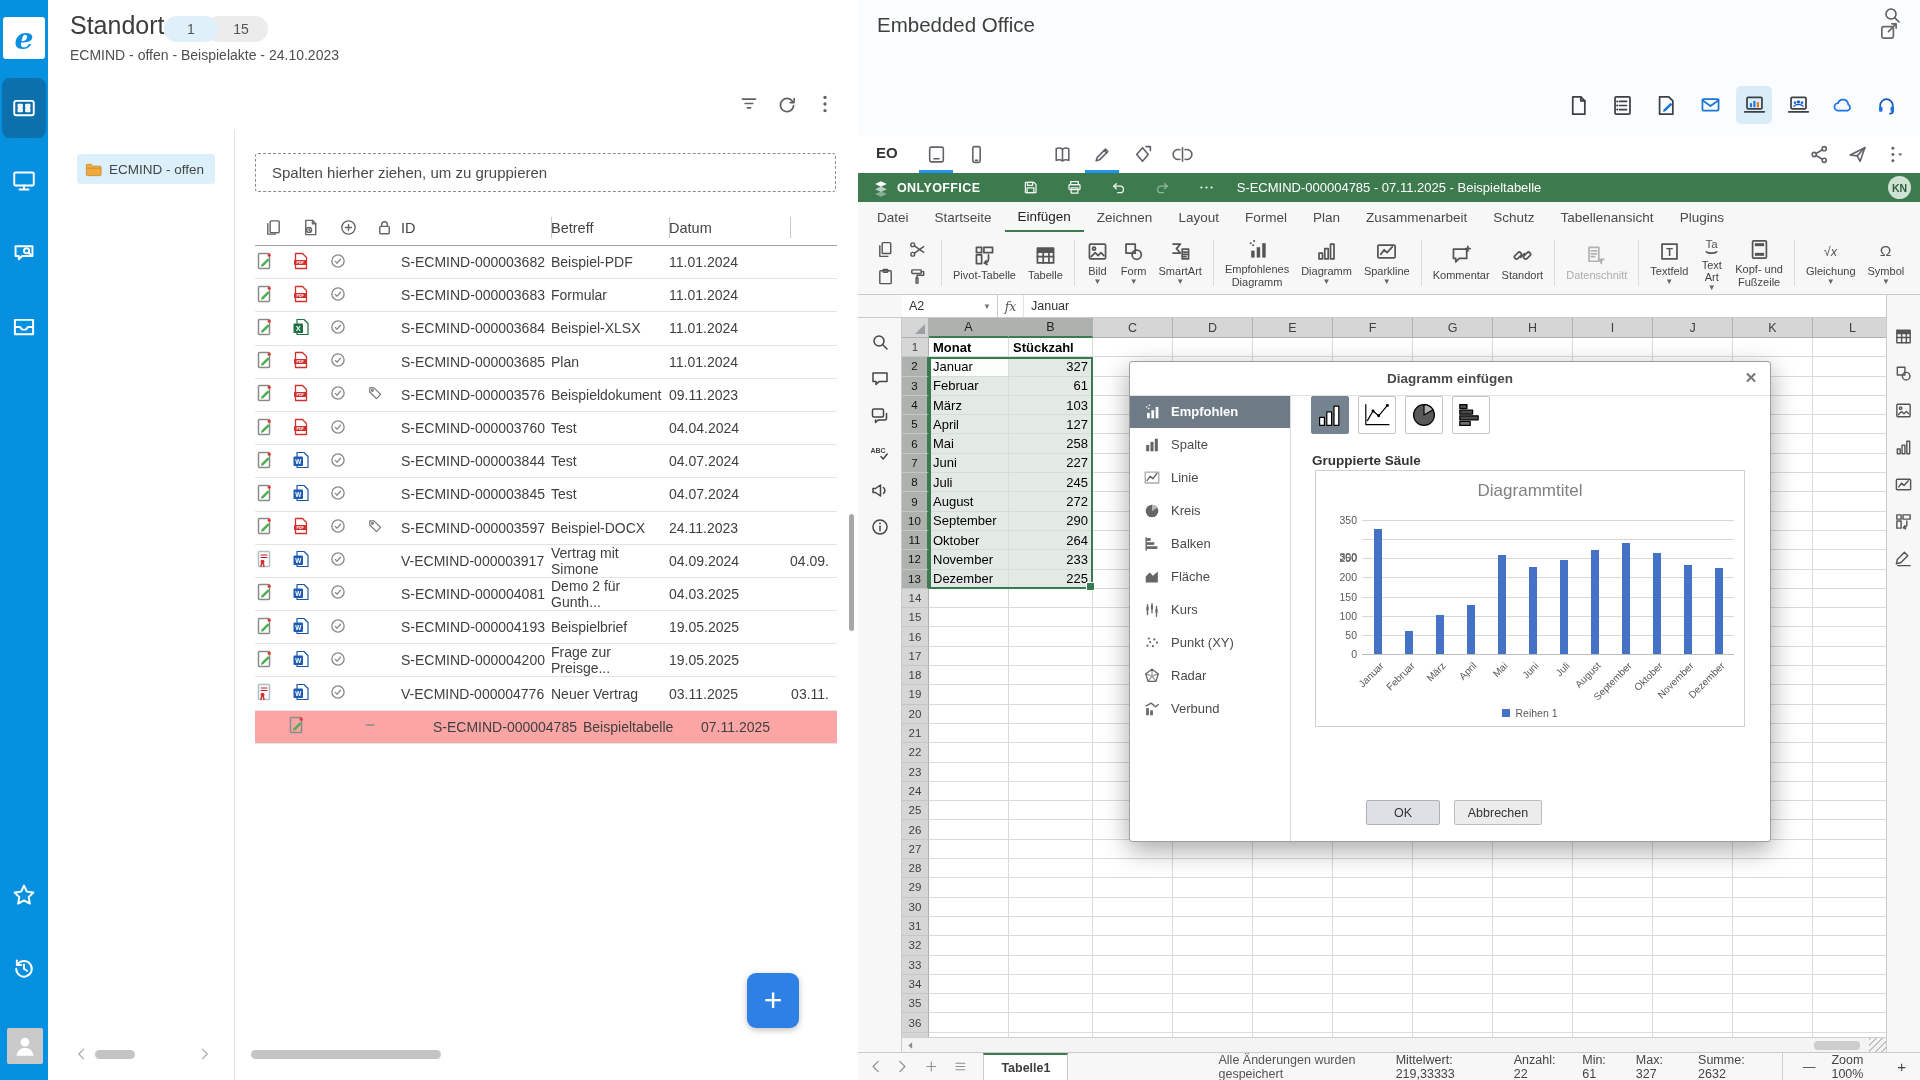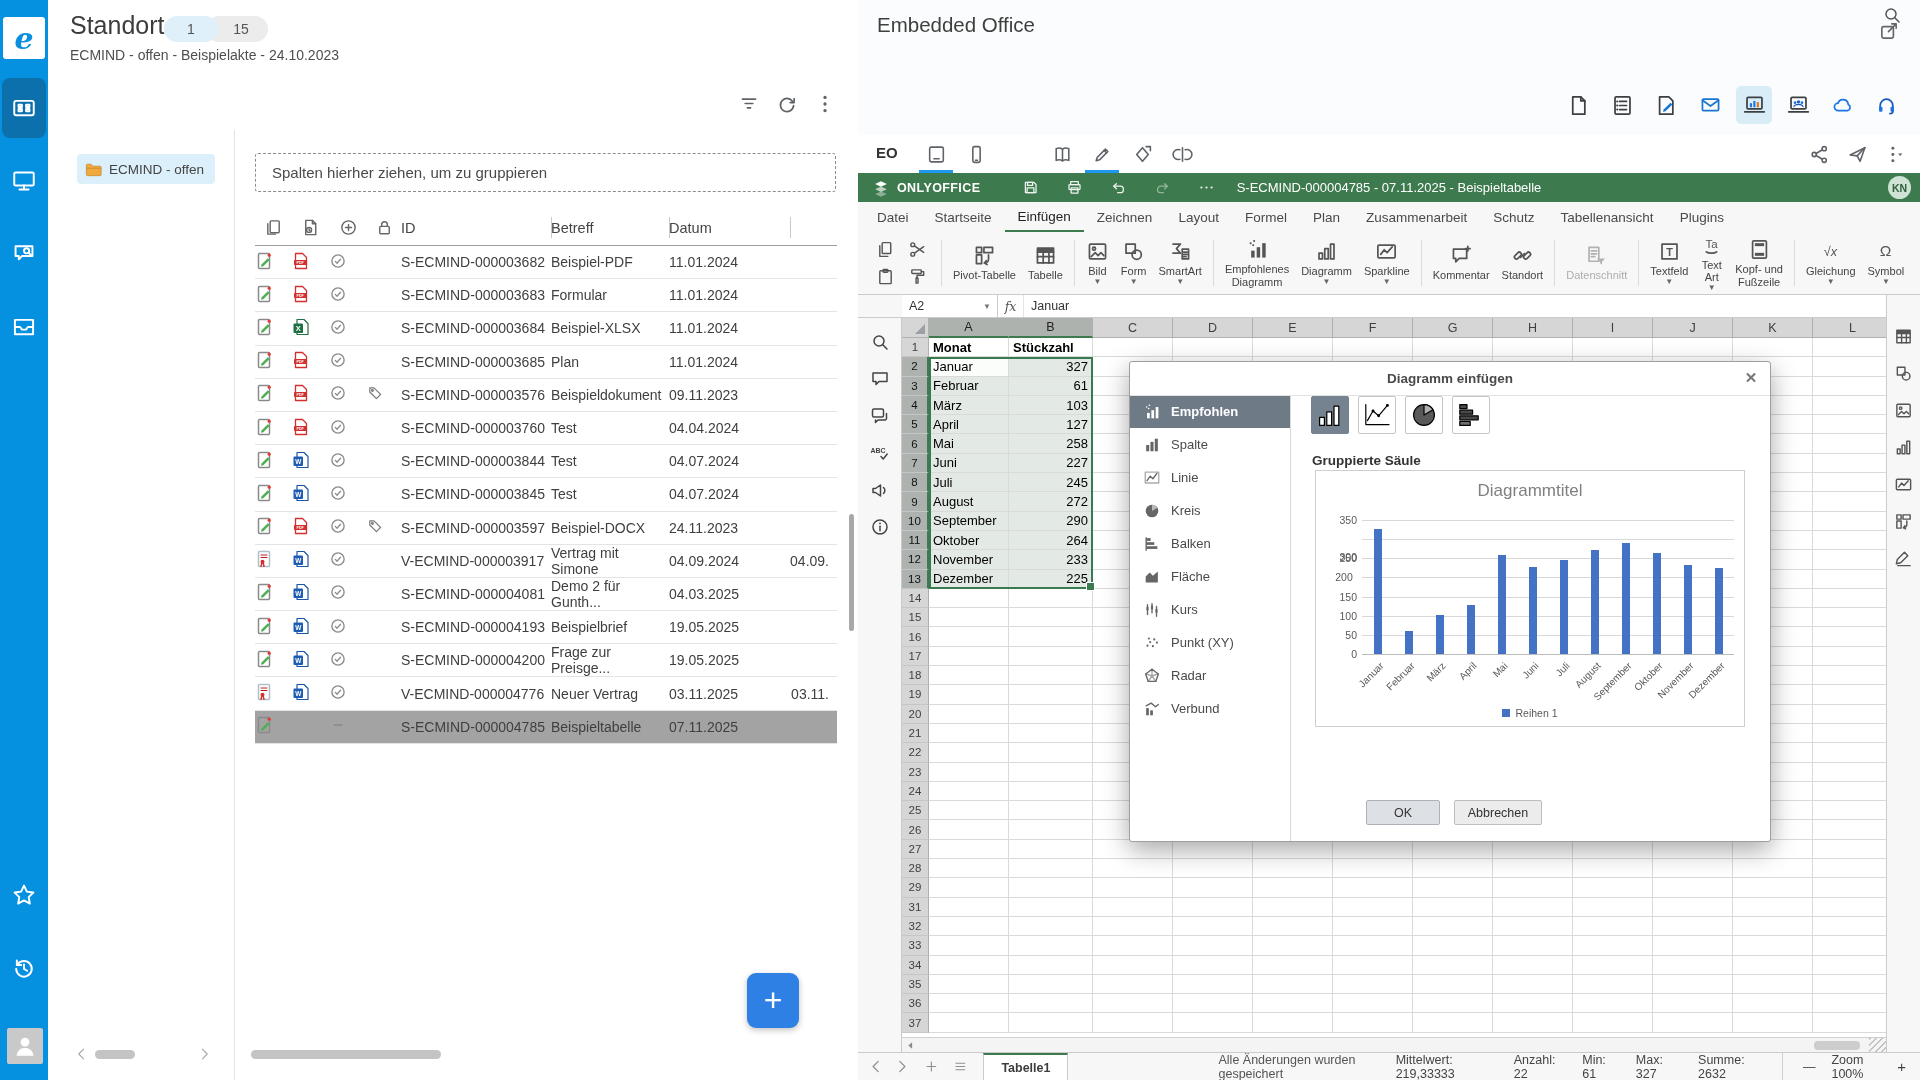--- a/index.html
+++ b/index.html
@@ -35,21 +35,21 @@
   #tree-item span.lbl{font-size:13.5px;color:#444;white-space:nowrap;overflow:hidden;}
   #vsplit{position:absolute;left:234px;top:130px;bottom:0;width:1px;background:#e3e3e3;}
 
   #groupbox{position:absolute;left:255px;top:153px;width:581px;height:39px;border:1px dashed #8c8c8c;border-radius:3px;box-sizing:border-box;display:flex;align-items:center;padding-left:16px;font-size:15px;color:#4a4a4a;}
   #ecm-table{position:absolute;left:255px;top:210px;width:582px;}
   .trow,#thead{display:grid;grid-template-columns:36px 38px 38px 34px 150px 118px 120px 1fr;align-items:center;}
   #thead{height:35px;position:relative;border-bottom:1px solid #9e9e9e;color:#454545;font-size:14.5px;}
   #thead .icon{width:19px;height:19px;color:#666;margin:0 auto;}
   .hsep{position:absolute;top:7px;height:21px;width:1px;background:#c9c9c9;}
   .trow{height:32.2px;border-bottom:1px solid #e4e4e4;font-size:14px;color:#3f3f3f;}
-  .trow.selected{background:#a3a3a3;}
+  .trow.selected{background:#fca5a5;padding-left:32px;}
   .trow .icon{margin:0 auto;}
   .c-doc .icon{width:20px;height:20px;}
   .c-file .icon{width:20px;height:20px;}
   .c-status .icon{width:18px;height:18px;color:#8a8a8a;}
   .c-tag .icon{width:16px;height:16px;color:#777;}
   .c-date2{text-align:right;padding-right:8px;}
 
   #fab{position:absolute;left:747px;top:973px;width:52px;height:55px;background:#2f80e5;border-radius:9px;display:flex;align-items:center;justify-content:center;color:#fff;font-size:32px;font-weight:300;box-shadow:0 2px 6px rgba(0,0,0,.25);}
   #tree-scroll-left{position:absolute;left:74px;top:1046px;width:16px;height:16px;color:#aaa;}
   #tree-scroll-right{position:absolute;left:196px;top:1046px;width:16px;height:16px;color:#aaa;}
@@ -1738,20 +1738,35 @@
             <div class="gc" style="width:80px"></div>
             <div class="gc" style="width:80px"></div>
             <div class="gc" style="width:80px"></div>
             <div class="gc" style="width:80px"></div>
             <div class="gc" style="width:80px"></div>
             <div class="gc" style="width:80px"></div>
             <div class="gc" style="width:80px"></div>
             <div class="gc" style="width:80px"></div>
           </div>
           <div class="grow">
+            <div class="grh">30</div>
+            <div class="gc" style="width:80px"></div>
+            <div class="gc" style="width:84px"></div>
+            <div class="gc" style="width:80px"></div>
+            <div class="gc" style="width:80px"></div>
+            <div class="gc" style="width:80px"></div>
+            <div class="gc" style="width:80px"></div>
+            <div class="gc" style="width:80px"></div>
+            <div class="gc" style="width:80px"></div>
+            <div class="gc" style="width:80px"></div>
+            <div class="gc" style="width:80px"></div>
+            <div class="gc" style="width:80px"></div>
+            <div class="gc" style="width:80px"></div>
+          </div>
+          <div class="grow">
             <div class="grh">31</div>
             <div class="gc" style="width:80px"></div>
             <div class="gc" style="width:84px"></div>
             <div class="gc" style="width:80px"></div>
             <div class="gc" style="width:80px"></div>
             <div class="gc" style="width:80px"></div>
             <div class="gc" style="width:80px"></div>
             <div class="gc" style="width:80px"></div>
             <div class="gc" style="width:80px"></div>
             <div class="gc" style="width:80px"></div>
@@ -2058,21 +2073,21 @@
         <div id="pv-plot">
             <div class="pv-gl zero" style="top: 134px;"></div>
             <div class="pv-yl" style="top: 128px;">0</div>
             <div class="pv-gl" style="top: 114.857px;"></div>
             <div class="pv-yl" style="top: 108.857px;">50</div>
             <div class="pv-gl" style="top: 95.7143px;"></div>
             <div class="pv-yl" style="top: 89.7143px;">100</div>
             <div class="pv-gl" style="top: 76.5714px;"></div>
             <div class="pv-yl" style="top: 70.5714px;">150</div>
             <div class="pv-gl" style="top: 57.4286px;"></div>
-            <div class="pv-yl" style="top: 51.4286px; text-align: center;">200</div>
+            <div class="pv-yl" style="top: 51.4286px;">200</div>
             <div class="pv-gl" style="top: 38.2857px;"></div>
             <div class="pv-yl" style="top: 32.2857px;">250</div>
             <div class="pv-gl" style="top: 19.1429px;"></div>
             <div class="pv-yl" style="top: 31px;">300</div>
             <div class="pv-gl" style="top: 0px;"></div>
             <div class="pv-yl" style="top: -6px;">350</div>
             <div class="pv-bar" style="left: 11.5px; height: 125.2px; background: rgb(68, 114, 196);"></div>
             <div class="pv-xl" style="left: -48.5px; top: 140px;">Januar</div>
             <div class="pv-bar" style="left: 42.5px; height: 23.4px; background: rgb(68, 114, 196);"></div>
             <div class="pv-xl" style="left: -17.5px; top: 140px;">Februar</div>

